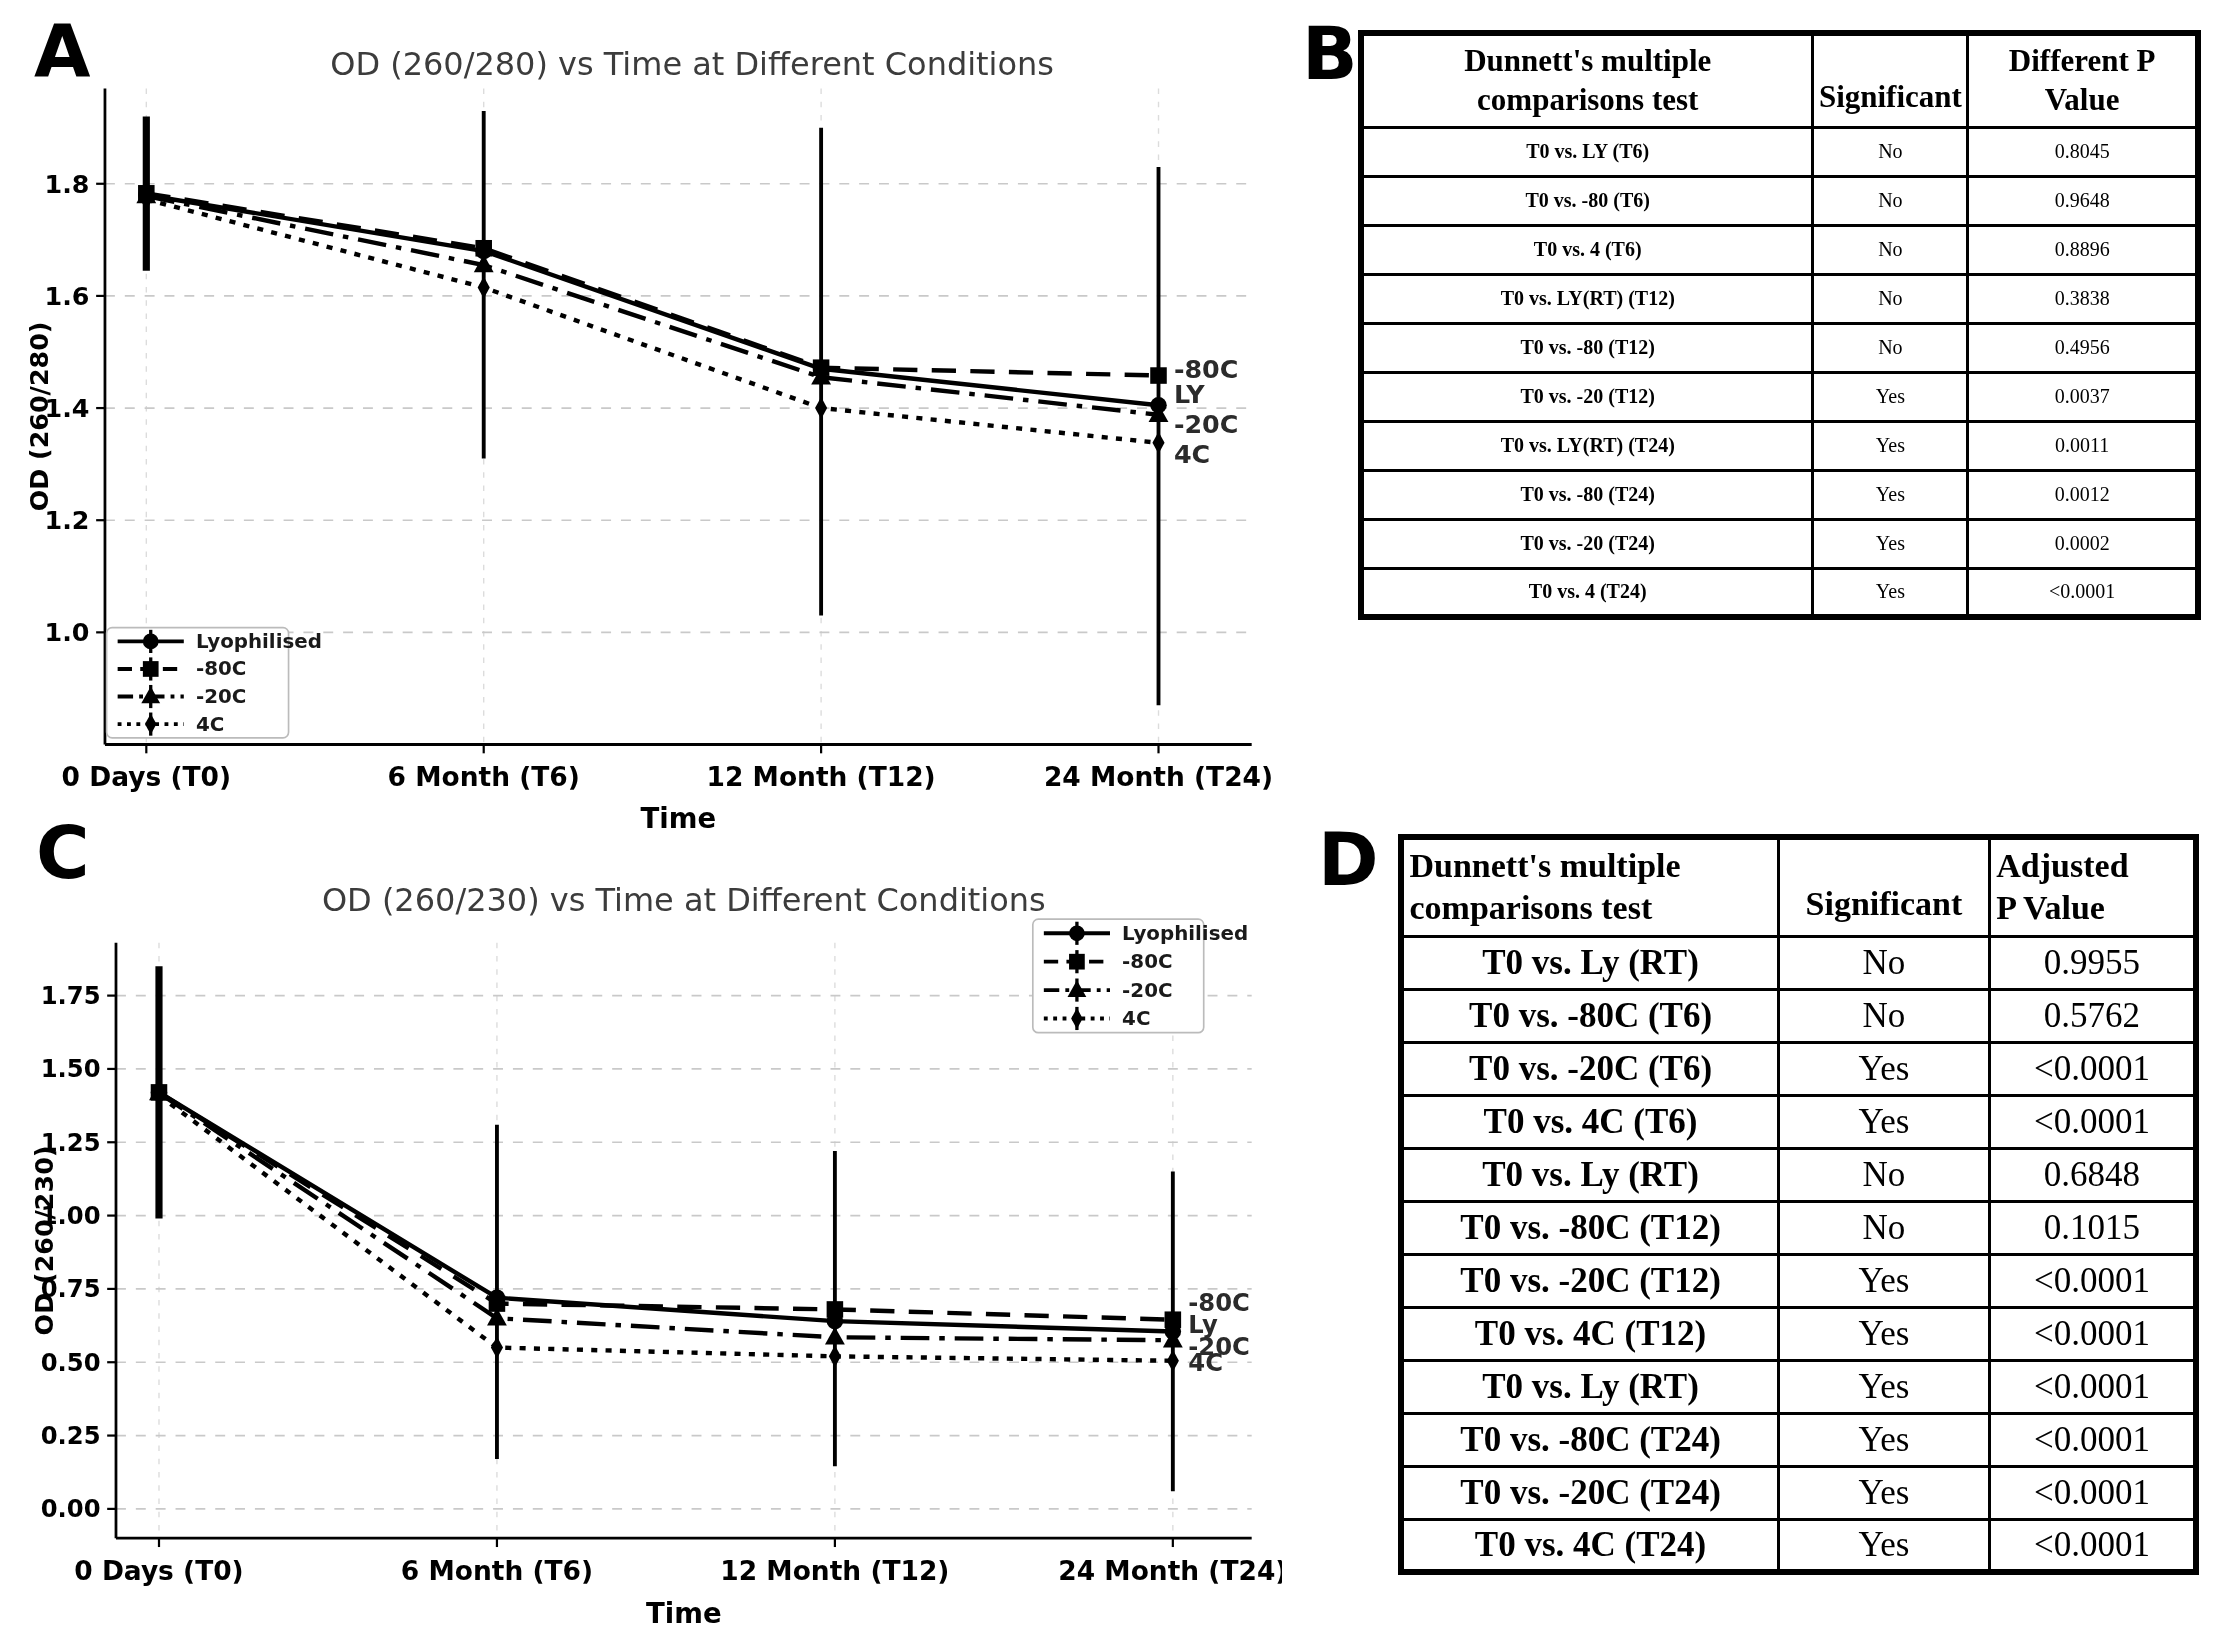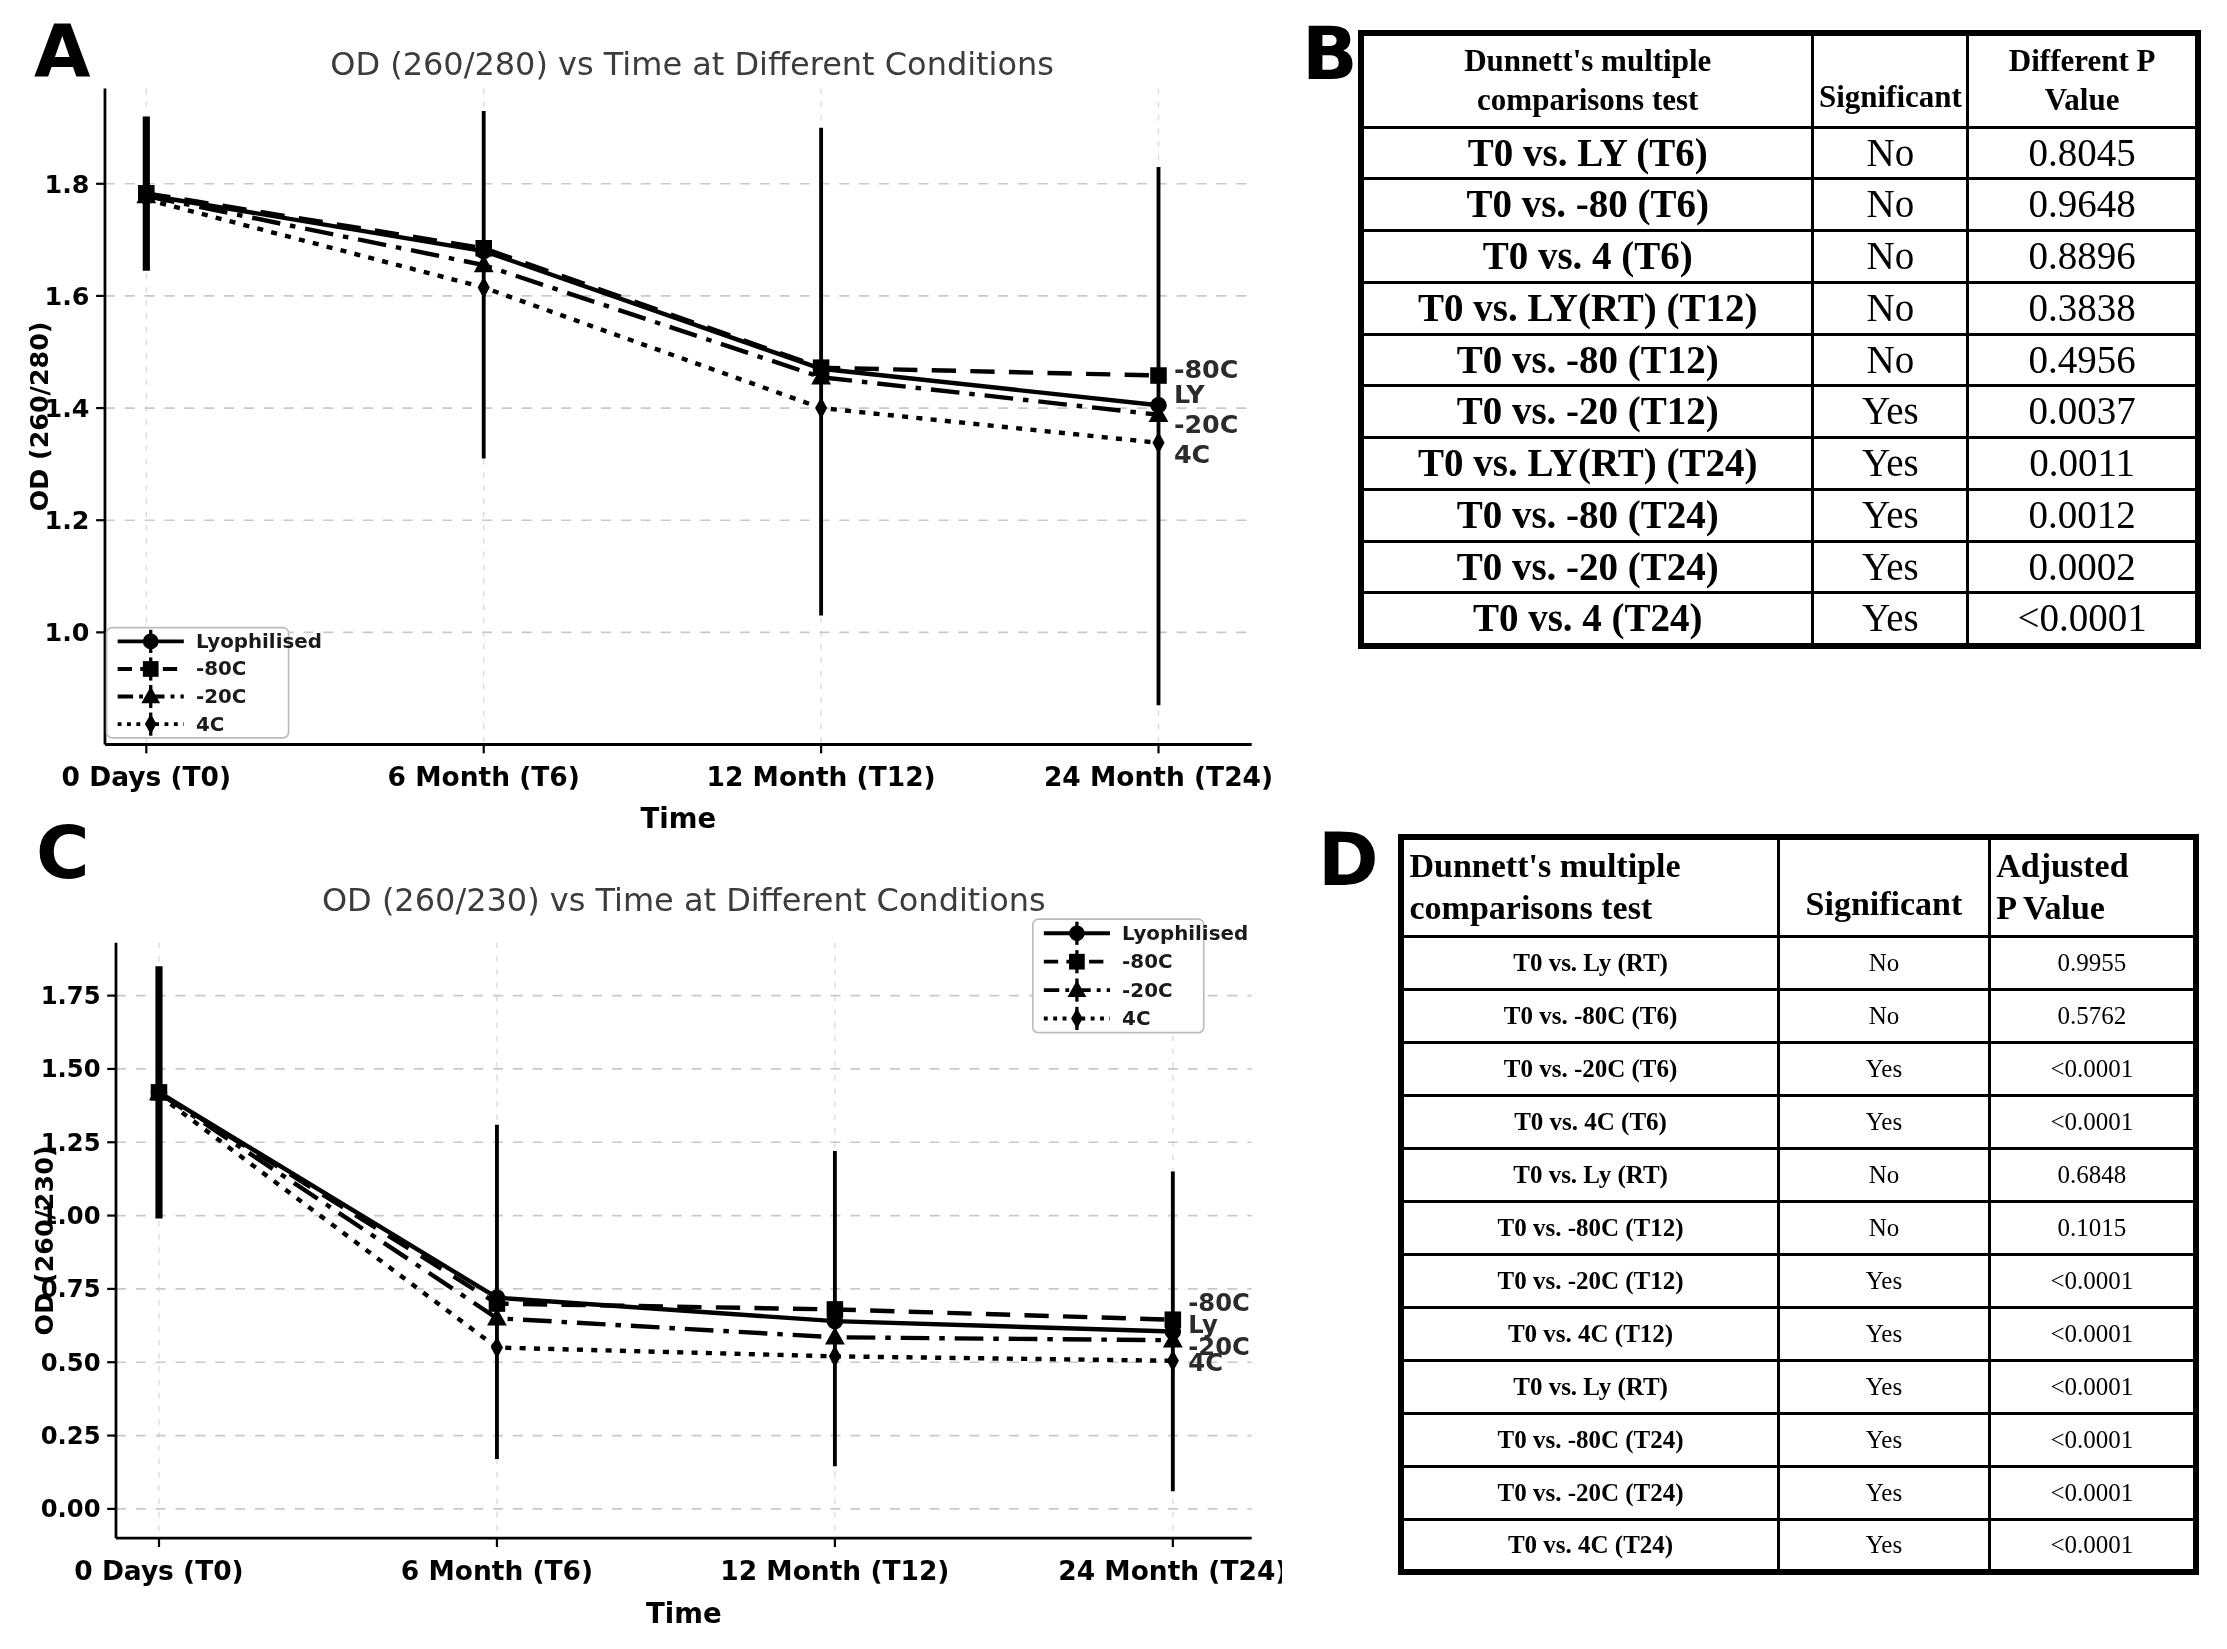--- a/index.html
+++ b/index.html
@@ -12,23 +12,23 @@
   .dtable{position:absolute;border-collapse:collapse;table-layout:fixed;background:#fff;
         font-family:"Liberation Serif","DejaVu Serif",serif;color:#000;}
   .dtable td,.dtable th{border:3.3px solid #000;text-align:center;vertical-align:middle;
         line-height:1.25;padding:0;overflow:hidden;white-space:nowrap;}
   #tableB{border:6px solid #000;}
   #tableD{border:6px solid #000;}
   .dtable th{font-weight:bold;}
   .dtable td.c1{font-weight:bold;}
   .dtable td.c2,.dtable td.c3{font-weight:normal;}
   #tableB th{font-size:31px;}
-  #tableB td{font-size:39px;}
+  #tableB td{font-size:20px;}
   #tableD th{font-size:34px;}
-  #tableD td{font-size:25px;}
+  #tableD td{font-size:35px;}
   .hline{display:block;}
 </style>
 </head>
 <body>
 
 <div id="root">
 
   <div class="panel-letter" style="left:34px;top:15.4px;">A</div>
 
   <div class="chart-wrap" style="left:13.8px;top:22px;width:1268px;height:811px;">

